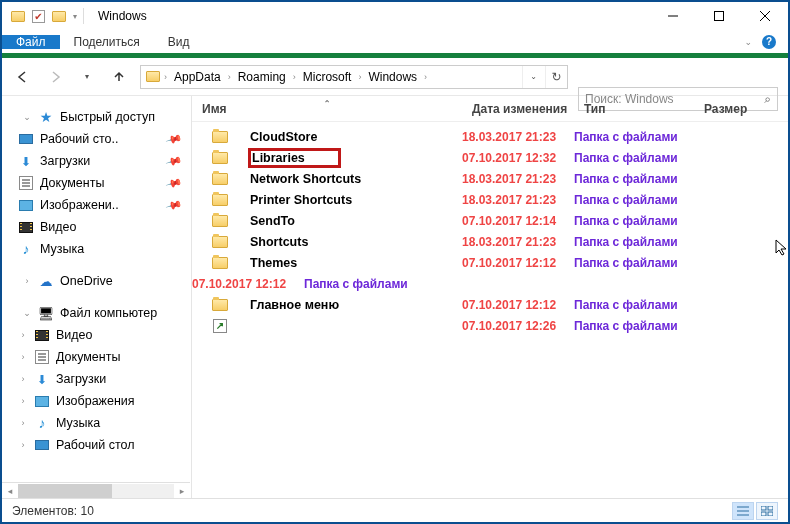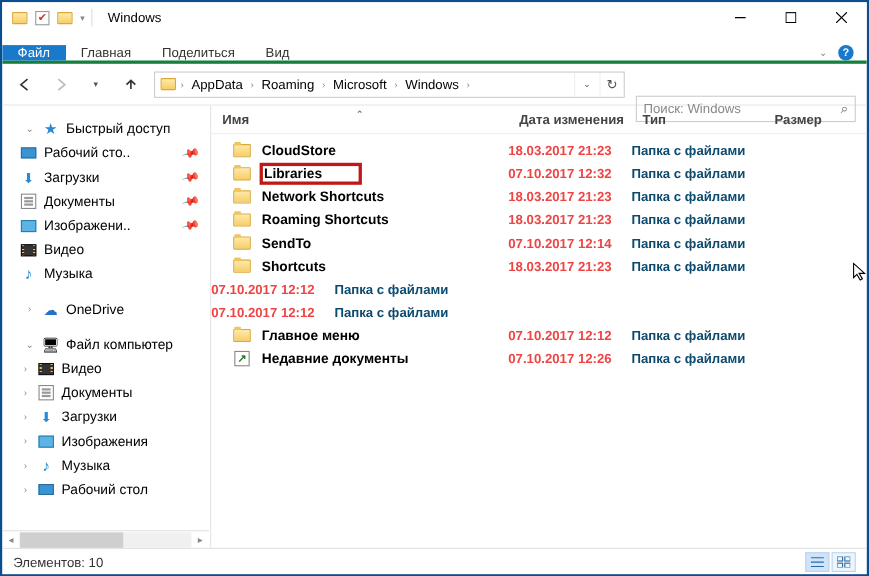--- a/index.html
+++ b/index.html
@@ -3,21 +3,21 @@
 <meta charset="utf-8">
 <style>
 * { box-sizing: border-box; margin: 0; padding: 0; font-family: "Segoe UI", Tahoma, sans-serif; }
 body { background: #fff; }
 .window { width: 790px; height: 524px; border: 2px solid #0a4e8f; position: relative; display: flex; flex-direction: column; background: #fff; overflow: hidden; }
 .titlebar { height: 28px; display: flex; align-items: center; background: #fff; }
 .titlebar .qat { display: flex; align-items: center; gap: 6px; padding: 0 8px; }
 .titlebar .title { font-size: 12px; padding-left: 6px; color: #000; }
 .titlebar .controls { margin-left: auto; display: flex; }
 .titlebar .controls div { width: 46px; height: 28px; display: flex; align-items: center; justify-content: center; }
-.ribbon-tabs { height: 28px; display: flex; align-items: flex-end; border-bottom: 3px solid #15803d; background: #fff; }
+.ribbon-tabs { height: 28px; display: flex; align-items: center; border-bottom: 5px solid #15803d; background: #fff; }
 .ribbon-tabs .file { background: #1979ca; color: #fff; font-size: 12px; padding: 0 14px; display: flex; align-items: center; }
 .ribbon-tabs .tab { font-size: 12px; padding: 0 14px; display: flex; align-items: center; color: #333; }
 .ribbon-tabs .rspace { flex: 1; }
 .ribbon-tabs .ribbon-right { display: flex; align-items: center; gap: 10px; padding-right: 12px; }
 .navbar { height: 38px; display: flex; align-items: center; padding: 0 10px; gap: 10px; border-bottom: 1px solid #e8e8e8; }
 .navbtn { width: 22px; height: 22px; display: flex; align-items: center; justify-content: center; color: #555; }
 .navbtn.disabled { color: #bbb; }
 .addr { flex: 1; height: 24px; border: 1px solid #ccc; display: flex; align-items: center; font-size: 12px; padding-left: 4px; gap: 1px; overflow: hidden; }
 .addr .crumb { padding: 0 4px; }
 .addr .sep { color: #888; font-size: 9px; padding: 0 2px; }
@@ -35,23 +35,23 @@
 .main { flex: 1; display: flex; flex-direction: column; font-weight: bold; }
 .colhead { display: flex; height: 26px; align-items: center; font-size: 12px; color: #444; border-bottom: 1px solid #eee; }
 .colhead div { padding-left: 10px; }
 .colhead .c-name { flex: 0 0 270px; position: relative; }
 .colhead .c-date { flex: 0 0 112px; }
 .colhead .c-type { flex: 0 0 120px; }
 .colhead .c-size { flex: 1; }
 .sort-arrow { position: absolute; top: -3px; left: 50%; transform: translateX(-50%); font-size: 8px; color: #777; }
 .filelist { flex: 1; padding-top: 4px; font-size: 12.5px; color: #000; }
 .row { display: flex; height: 21px; align-items: center; }
-.row .c-name { flex: 0 0 270px; display: flex; align-items: center; gap: 10px; padding-left: 20px; }
+.row .c-name { flex: 0 0 270px; display: flex; align-items: center; gap: 22px; padding-left: 20px; }
 .row .c-date { flex: 0 0 112px; color: #ef4444; font-size: 12px; }
-.row .c-type { flex: 0 0 140px; color: #0c4a6e; font-size: 12px; }
+.row .c-type { flex: 0 0 140px; color: #6d28d9; font-size: 12px; }
 .row.highlighted .c-name .txt { outline: 3px solid #c01818; outline-offset: -1px; padding: 1px 34px 1px 2px; }
 .statusbar { height: 24px; border-top: 1px solid #e0e0e0; display: flex; align-items: center; font-size: 12px; padding: 0 10px; color: #333; }
 .statusbar .viewbtns { margin-left: auto; display: flex; gap: 2px; }
 .viewbtns div { width: 22px; height: 18px; border: 1px solid #bcd4ef; display: flex; align-items: center; justify-content: center; background: #eef5fd; }
 .viewbtns div.active { background: #cfe4fb; }
 
 .ico { width: 16px; height: 16px; display: inline-flex; align-items: center; justify-content: center; }
 .ico-folder { width: 16px; height: 12px; background: linear-gradient(#ffe9a8,#f7ce68); border: 1px solid #d8a93a; border-radius: 1px; position: relative; }
 .ico-folder::before { content:""; position: absolute; top: -3px; left: 0; width: 6px; height: 3px; background: #f0c55c; border-radius: 1px 1px 0 0; }
 .ico-folder-sm { width: 14px; height: 11px; background: linear-gradient(#ffe9a8,#f7ce68); border: 1px solid #d8a93a; border-radius: 1px; position: relative; }
@@ -108,21 +108,20 @@
           <svg width="10" height="10">
             <line x1="0" y1="0" x2="10" y2="10" stroke="#000"></line>
             <line x1="10" y1="0" x2="0" y2="10" stroke="#000"></line>
           </svg>
         </div>
     </div>
   </div>
 
   <div class="ribbon-tabs">
     <div class="file">Файл</div>
-    <div class="tab">Главная</div>
     <div class="tab">Поделиться</div>
     <div class="tab">Вид</div>
     <div class="rspace"></div>
     <div class="ribbon-right">
       <span style="color:#888;font-size:9px;">⌄</span>
       <span class="help-icon">?</span>
     </div>
   </div>
 
   <div class="navbar">
@@ -304,21 +303,21 @@
               <span class="txt">Network Shortcuts</span>
             </div>
             <div class="c-date">18.03.2017 21:23</div>
             <div class="c-type">Папка с файлами</div>
           </div>
           <div class="row">
             <div class="c-name">
               <span class="ico">
                 <span class="ico-folder"></span>
               </span>
-              <span class="txt">Roaming Shortcuts</span>
+              <span class="txt">Printer Shortcuts</span>
             </div>
             <div class="c-date">18.03.2017 21:23</div>
             <div class="c-type">Папка с файлами</div>
           </div>
           <div class="row">
             <div class="c-name">
               <span class="ico">
                 <span class="ico-folder"></span>
               </span>
               <span class="txt">SendTo</span>
@@ -330,20 +329,26 @@
             <div class="c-name">
               <span class="ico">
                 <span class="ico-folder"></span>
               </span>
               <span class="txt">Shortcuts</span>
             </div>
             <div class="c-date">18.03.2017 21:23</div>
             <div class="c-type">Папка с файлами</div>
           </div>
           <div class="row">
+            <div class="c-name">
+              <span class="ico">
+                <span class="ico-folder"></span>
+              </span>
+              <span class="txt">Themes</span>
+            </div>
             <div class="c-date">07.10.2017 12:12</div>
             <div class="c-type">Папка с файлами</div>
           </div>
           <div class="row">
             <div class="c-date">07.10.2017 12:12</div>
             <div class="c-type">Папка с файлами</div>
           </div>
           <div class="row">
             <div class="c-name">
               <span class="ico">
@@ -352,21 +357,20 @@
               <span class="txt">Главное меню</span>
             </div>
             <div class="c-date">07.10.2017 12:12</div>
             <div class="c-type">Папка с файлами</div>
           </div>
           <div class="row">
             <div class="c-name">
               <span class="ico">
                 <span class="ico-shortcut">↗</span>
               </span>
-              <span class="txt">Недавние документы</span>
             </div>
             <div class="c-date">07.10.2017 12:26</div>
             <div class="c-type">Папка с файлами</div>
           </div>
         </div>
     </div>
   </div>
 
   <div class="scroll-stub">
     <span class="arr">◂</span>

